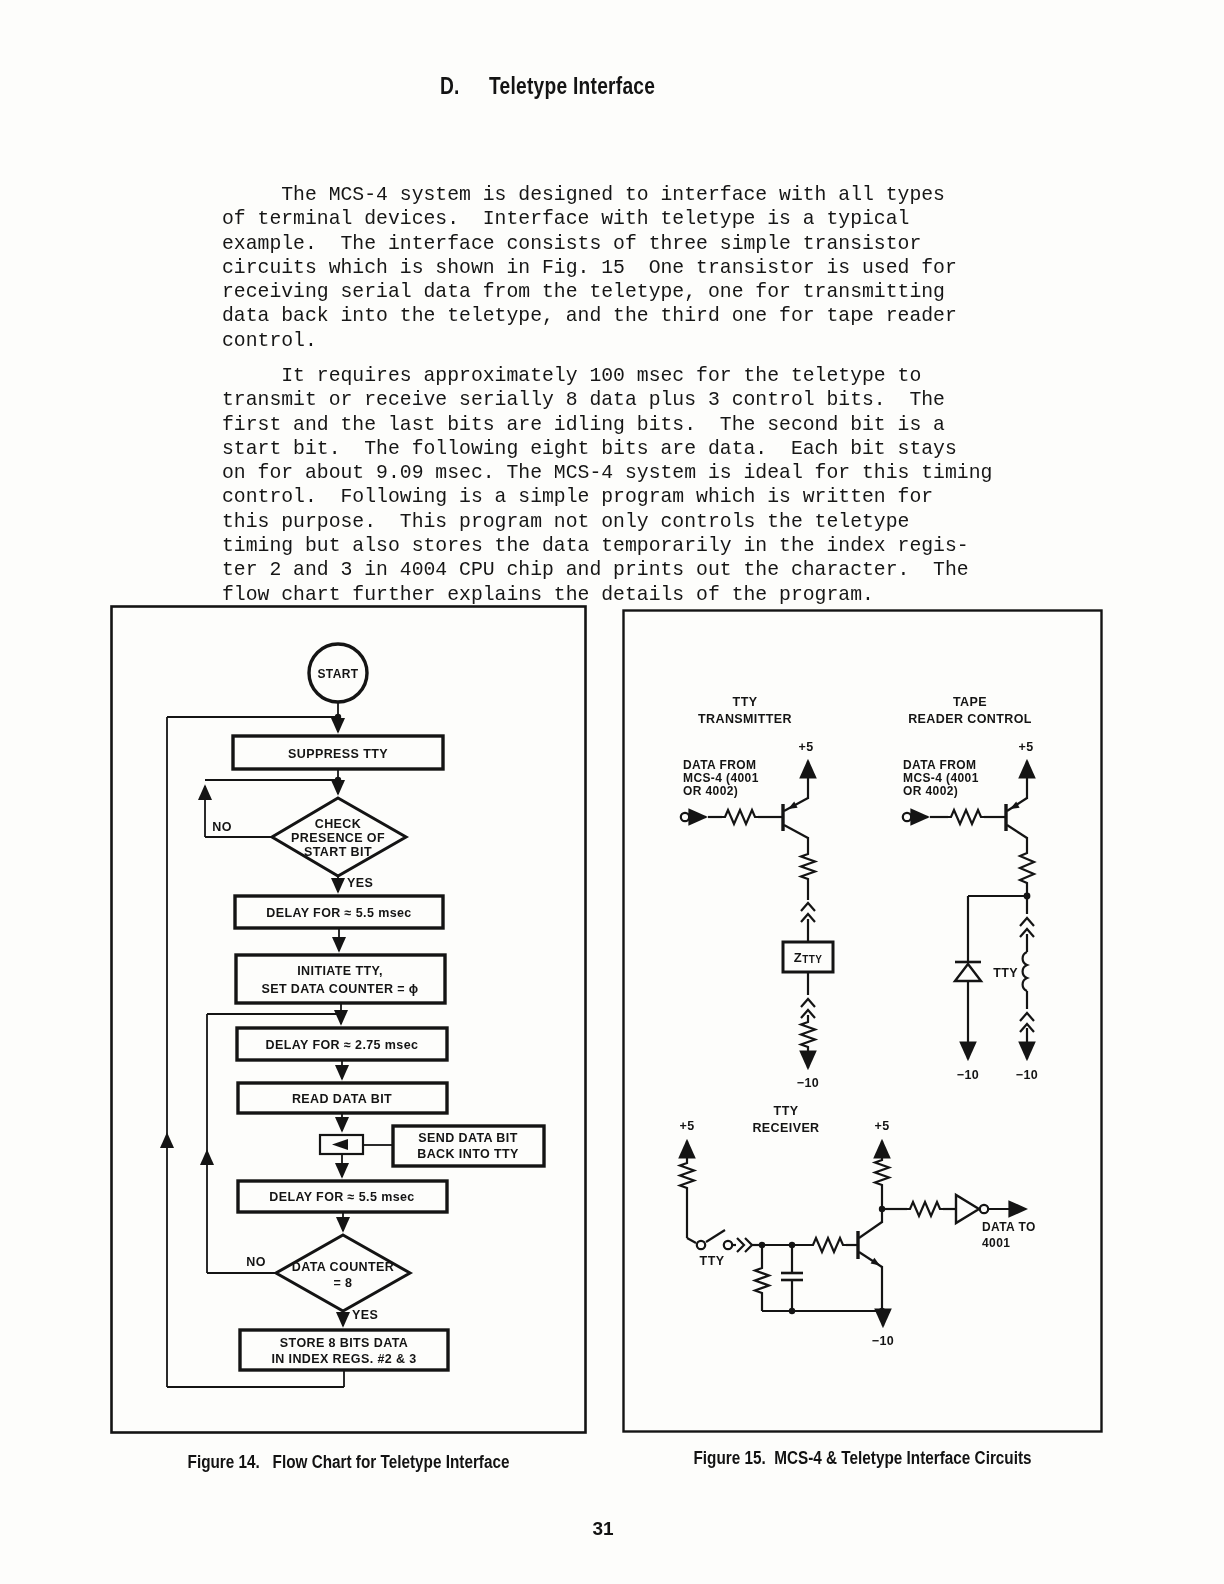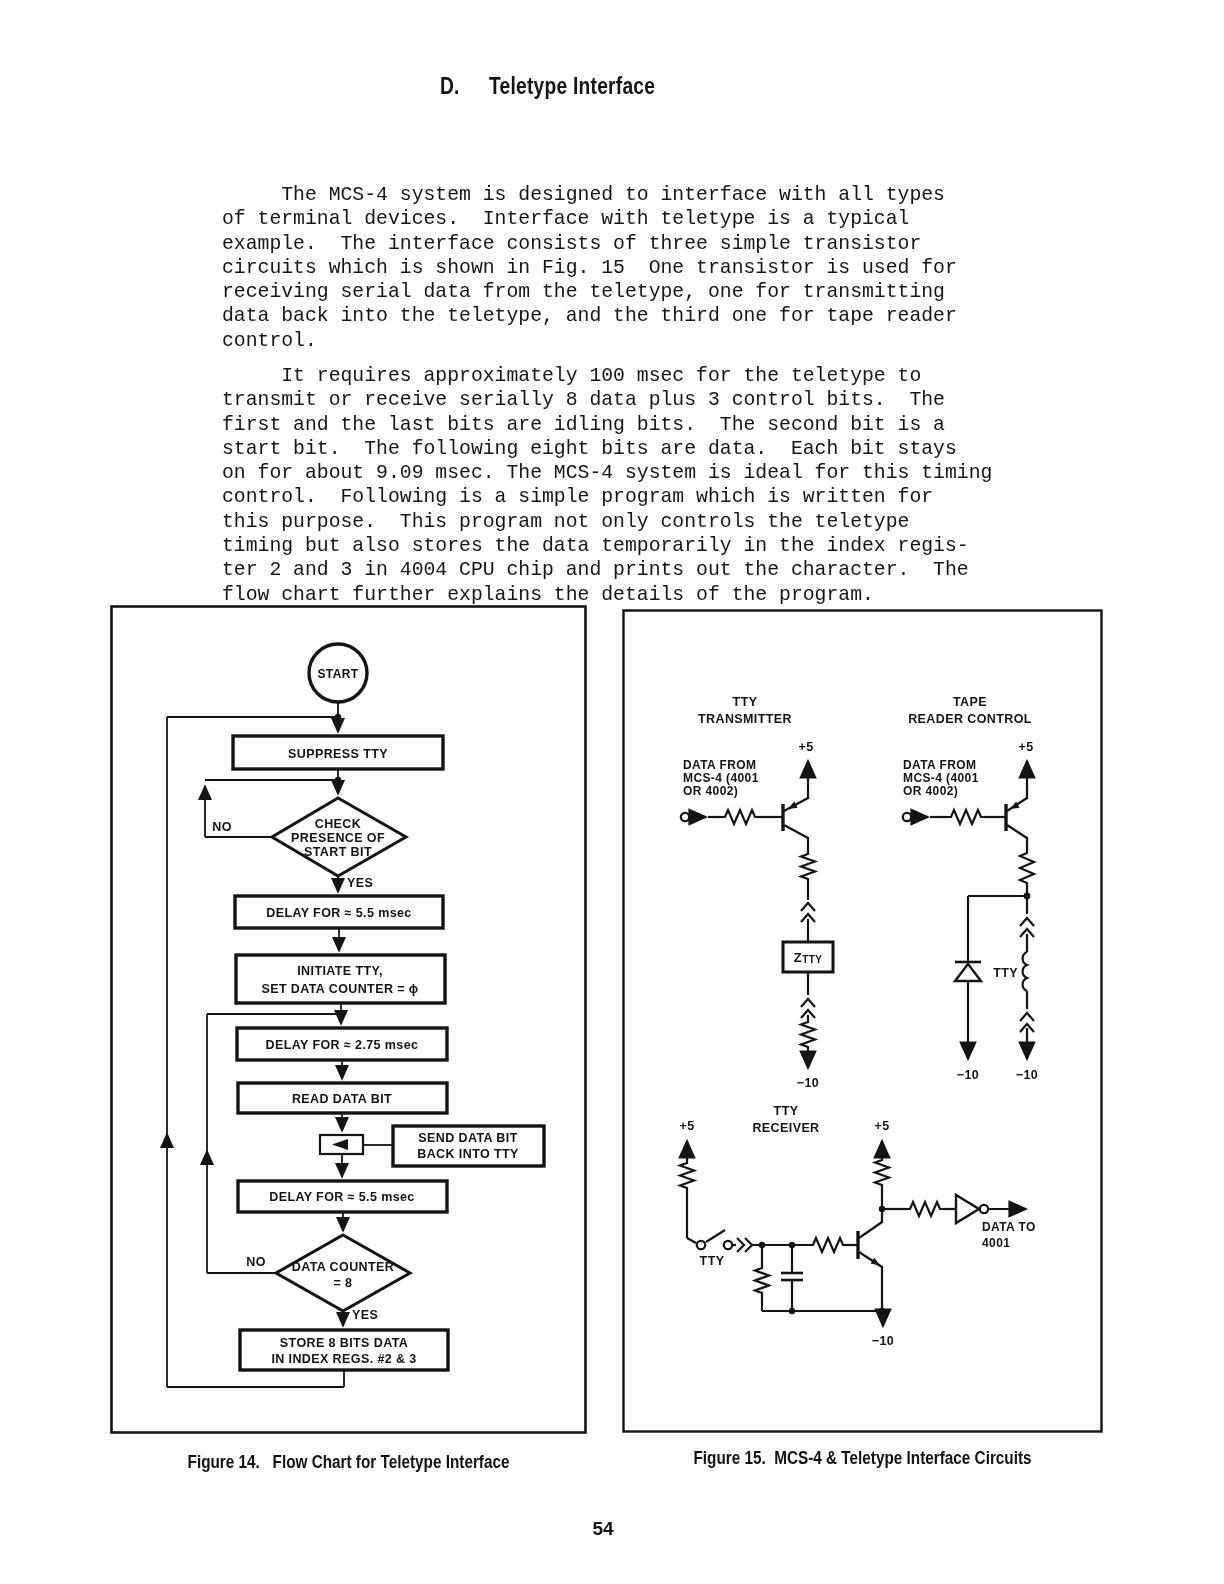--- a/index.html
+++ b/index.html
@@ -272,15 +272,15 @@
     <circle cx="362" cy="600" r="4.2" fill="none" stroke="#141414" stroke-width="2.2"></circle>
     <line class="wire2" x1="367" y1="600" x2="404" y2="600" marker-end="url(#ahB)"></line>
     <text x="360" y="622" font-size="12">DATA TO</text>
     <text x="360" y="638" font-size="12">4001</text>
     <line class="wire2" x1="261" y1="702" x2="261" y2="717" marker-end="url(#ahB)"></line>
     <text x="261" y="736" font-size="12.5" text-anchor="middle">−10</text>
   </svg>
 
   <div class="caption cap14">Figure 14.   Flow Chart for Teletype Interface</div>
   <div class="caption cap15">Figure 15.  MCS-4 &amp; Teletype Interface Circuits</div>
-  <div class="pagenum">54</div>
+  <div class="pagenum">31</div>
 
 </div>
 
 </body></html>

